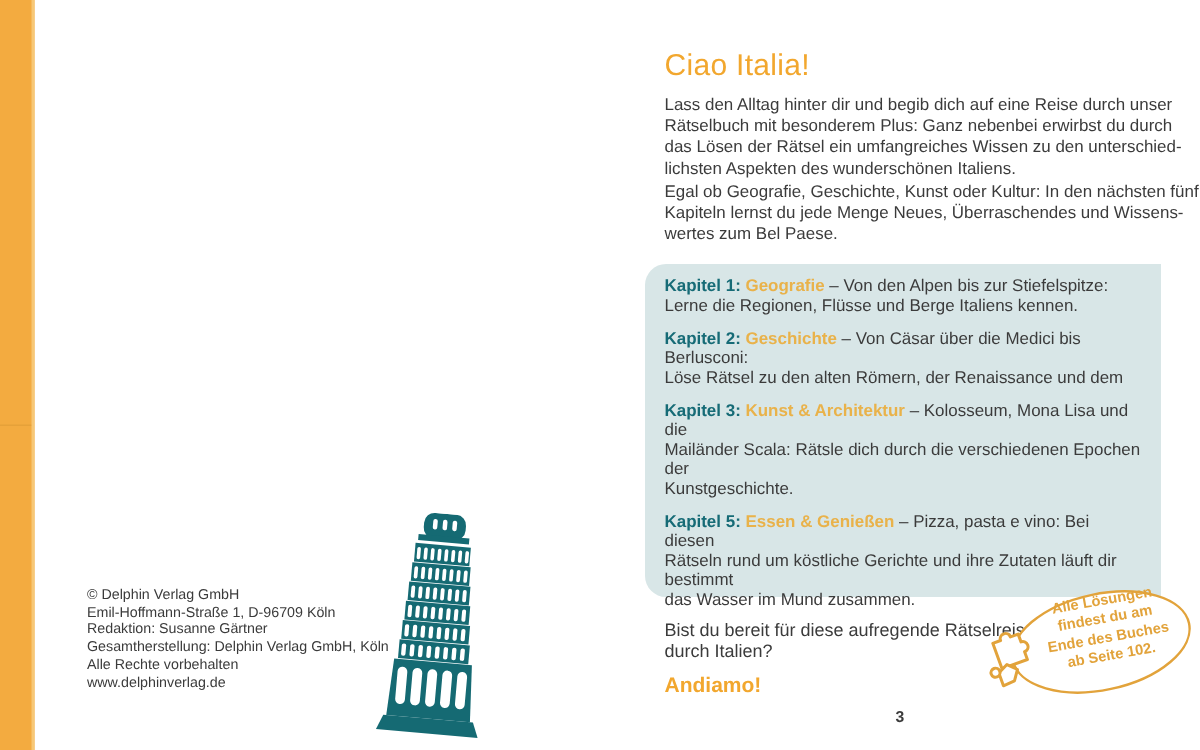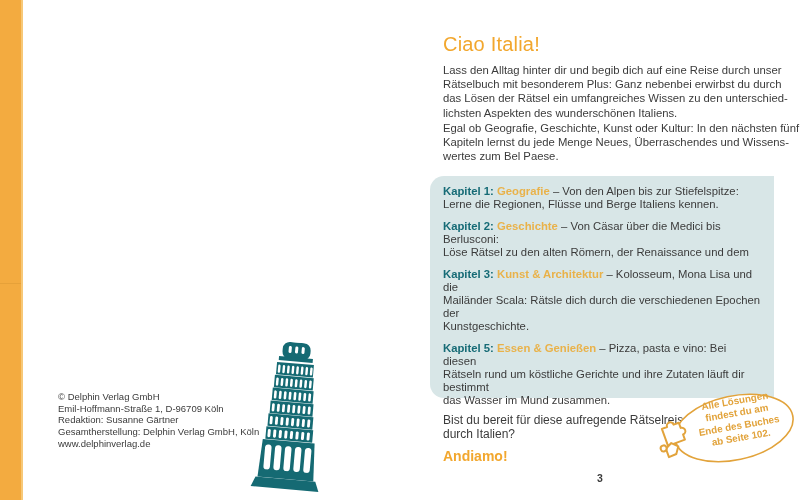--- a/index.html
+++ b/index.html
@@ -60,20 +60,21 @@
   <div class="edge-strip">
     <div class="seam"></div>
   </div>
 
   <div>
     <div class="copyright">
       <div>© Delphin Verlag GmbH</div>
       <div>Emil-Hoffmann-Straße 1, D-96709 Köln</div>
       <div>Redaktion: Susanne Gärtner</div>
       <div>Gesamtherstellung: Delphin Verlag GmbH, Köln</div>
+      <div>Alle Rechte vorbehalten</div>
       <div>www.delphinverlag.de</div>
     </div>
 
     <div class="tower-wrap">
       <svg width="96" height="156" viewBox="0 0 96 156">
         <g fill="#156a73">
           <rect x="34" y="0" width="28" height="17" rx="7"></rect>
           <rect x="31" y="15" width="34" height="4"></rect>
           <rect x="29.5" y="21" width="37" height="12.5"></rect>
           <rect x="28.5" y="34" width="39" height="12.5"></rect>

